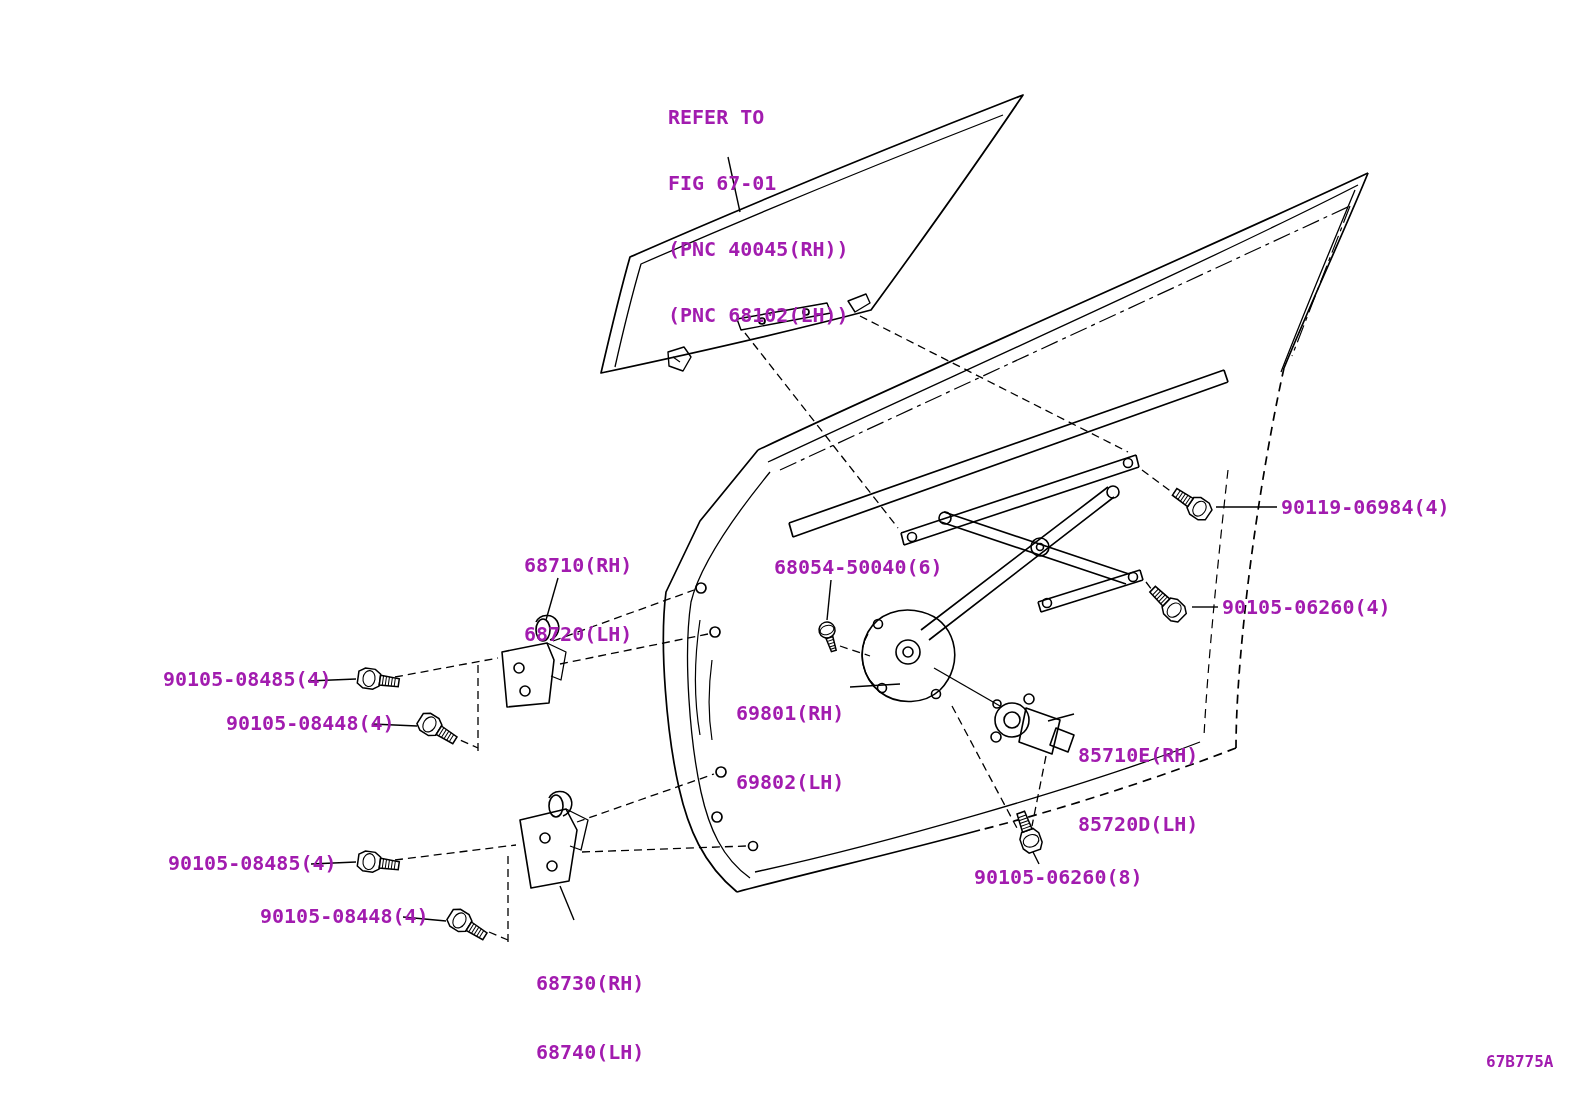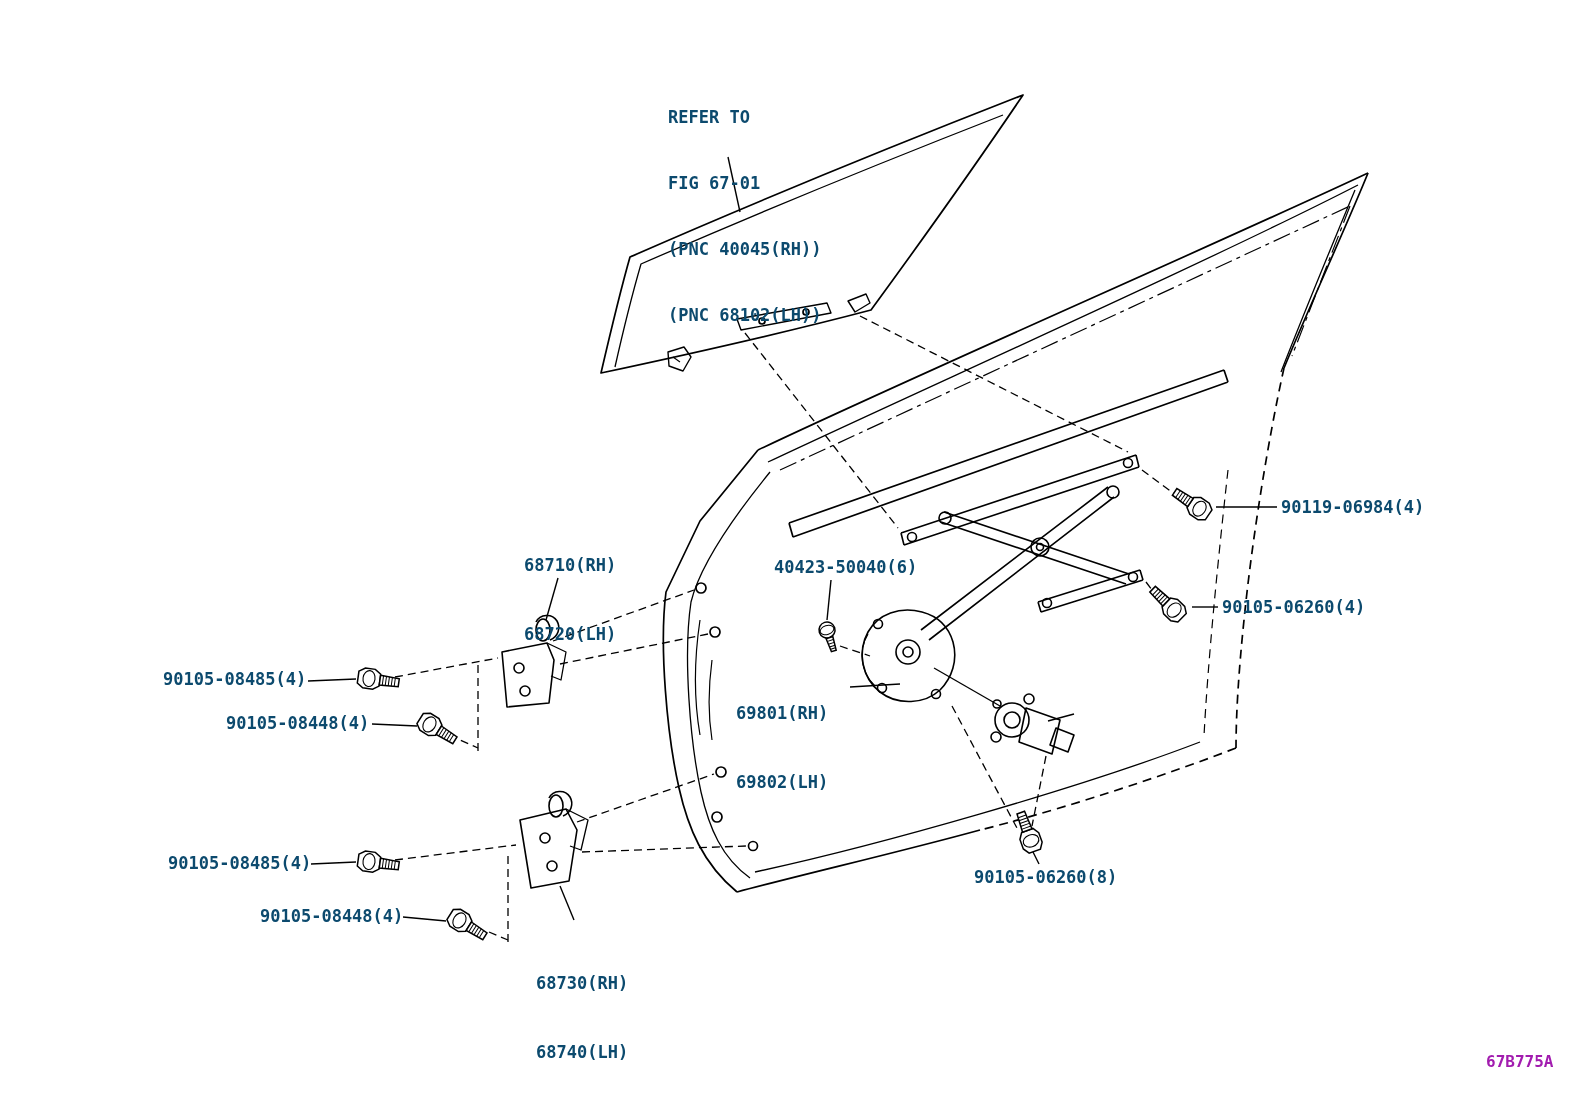--- a/index.html
+++ b/index.html
@@ -2,21 +2,21 @@
 <html><head>
 <meta charset="utf-8">
 <style>
   html,body{margin:0;padding:0;background:#fff;}
   .canvas{
     position:relative;width:1592px;height:1099px;background:#ffffff;
     overflow:hidden;font-family:"DejaVu Sans Mono","Liberation Mono",monospace;
   }
   .canvas svg{position:absolute;left:0;top:0;}
   .lbl{
-    position:absolute;color:#0c4a6e;font-weight:bold;font-size:17px;
+    position:absolute;color:#a21caf;font-weight:bold;font-size:20px;
     line-height:22px;white-space:pre;
   }
   .lbl2{line-height:23px;}
   .code{position:absolute;color:#a21caf;font-weight:bold;font-size:16px;}
 </style>
 </head>
 <body>
 
 <div class="canvas">
 
@@ -185,27 +185,31 @@
   <div class="lbl" style="left:163px;top:668px">90105-08485(4)</div>
   <div class="lbl" style="left:226px;top:712px">90105-08448(4)</div>
   <div class="lbl" style="left:168px;top:852px">90105-08485(4)</div>
   <div class="lbl" style="left:260px;top:905px">90105-08448(4)</div>
 
   <div class="lbl lbl2" style="left:536px;top:926px">
     <div>68730(RH)</div>
     <div>68740(LH)</div>
   </div>
 
-  <div class="lbl" style="left:774px;top:556px">40423-50040(6)</div>
+  <div class="lbl" style="left:774px;top:556px">68054-50040(6)</div>
 
   <div class="lbl lbl2" style="left:736px;top:656px">
     <div>69801(RH)</div>
     <div>69802(LH)</div>
   </div>
 
+  <div class="lbl lbl2" style="left:1078px;top:698px">
+    <div>85710E(RH)</div>
+    <div>85720D(LH)</div>
+  </div>
 
   <div class="lbl" style="left:1281px;top:496px">90119-06984(4)</div>
   <div class="lbl" style="left:1222px;top:596px">90105-06260(4)</div>
   <div class="lbl" style="left:974px;top:866px">90105-06260(8)</div>
 
   <div class="code" style="left:1486px;top:1052px">67B775A</div>
 
 </div>
 
 </body></html>

